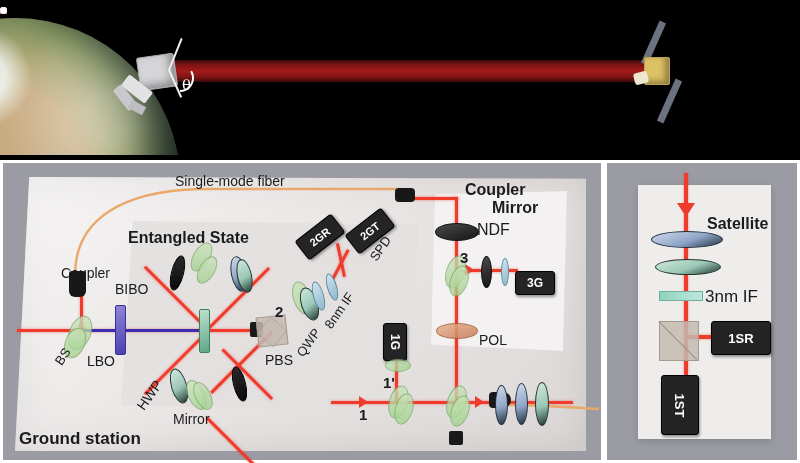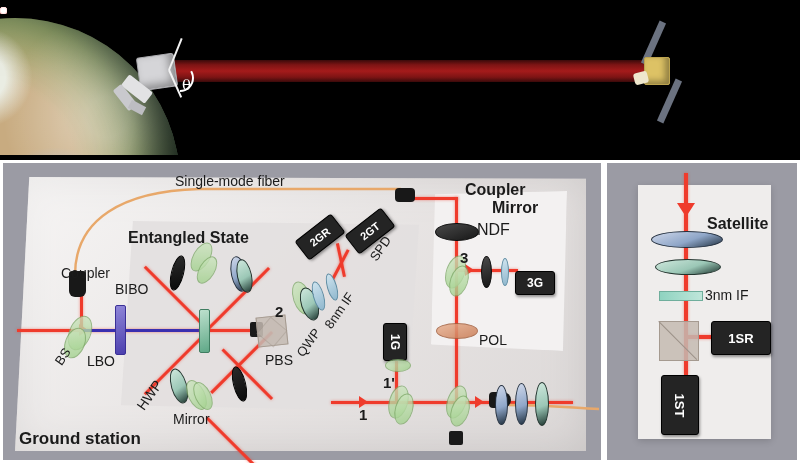--- a/index.html
+++ b/index.html
@@ -298,17 +298,17 @@
       <div style="position:absolute;left:52px;top:158px;width:54px;height:1px;background:#9c9188;transform:rotate(45deg);transform-origin:top left;"></div>
 
       <div class="det" style="left:104px;top:158px;width:58px;height:32px;font-size:13px;">
           <span>1SR</span>
         </div>
       <div class="det" style="left:54px;top:212px;width:36px;height:58px;font-size:13px;">
           <span style="transform:rotate(90deg);display:inline-block;">1ST</span>
         </div>
 
       <div class="lbl bold" style="left:100px;top:52px;font-size:16px;">Satellite</div>
-      <div class="lbl" style="left:98px;top:124px;font-size:14px;text-align:center;">3nm IF</div>
+      <div class="lbl" style="left:98px;top:124px;font-size:17px;text-align:center;">3nm IF</div>
     </div>
 
   </div>
 </div>
 
 </body></html>

